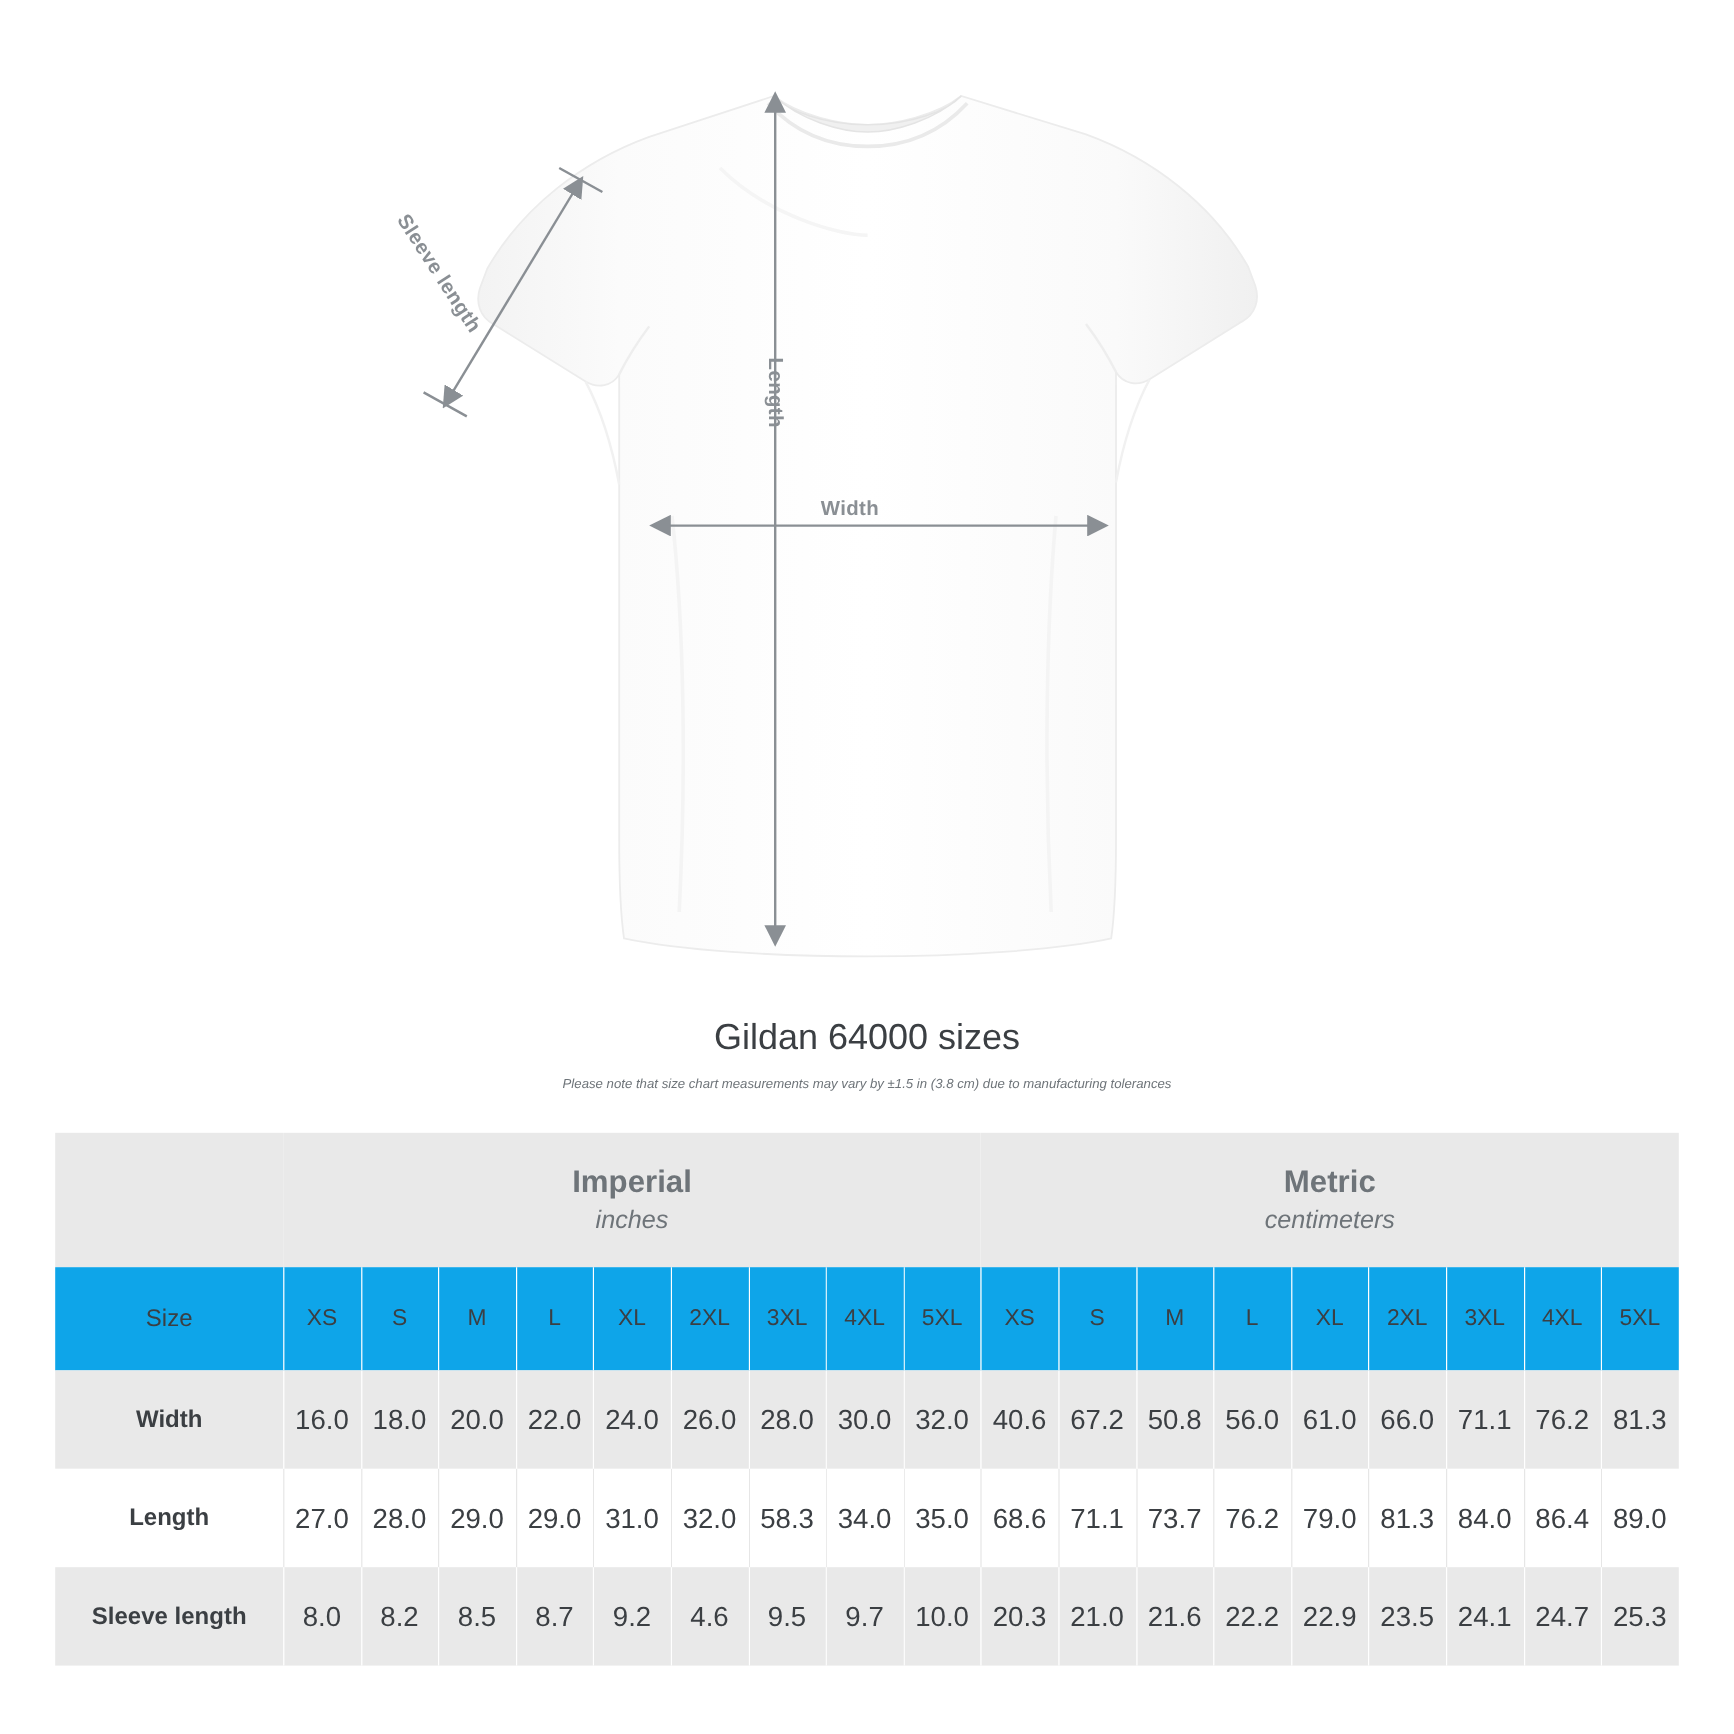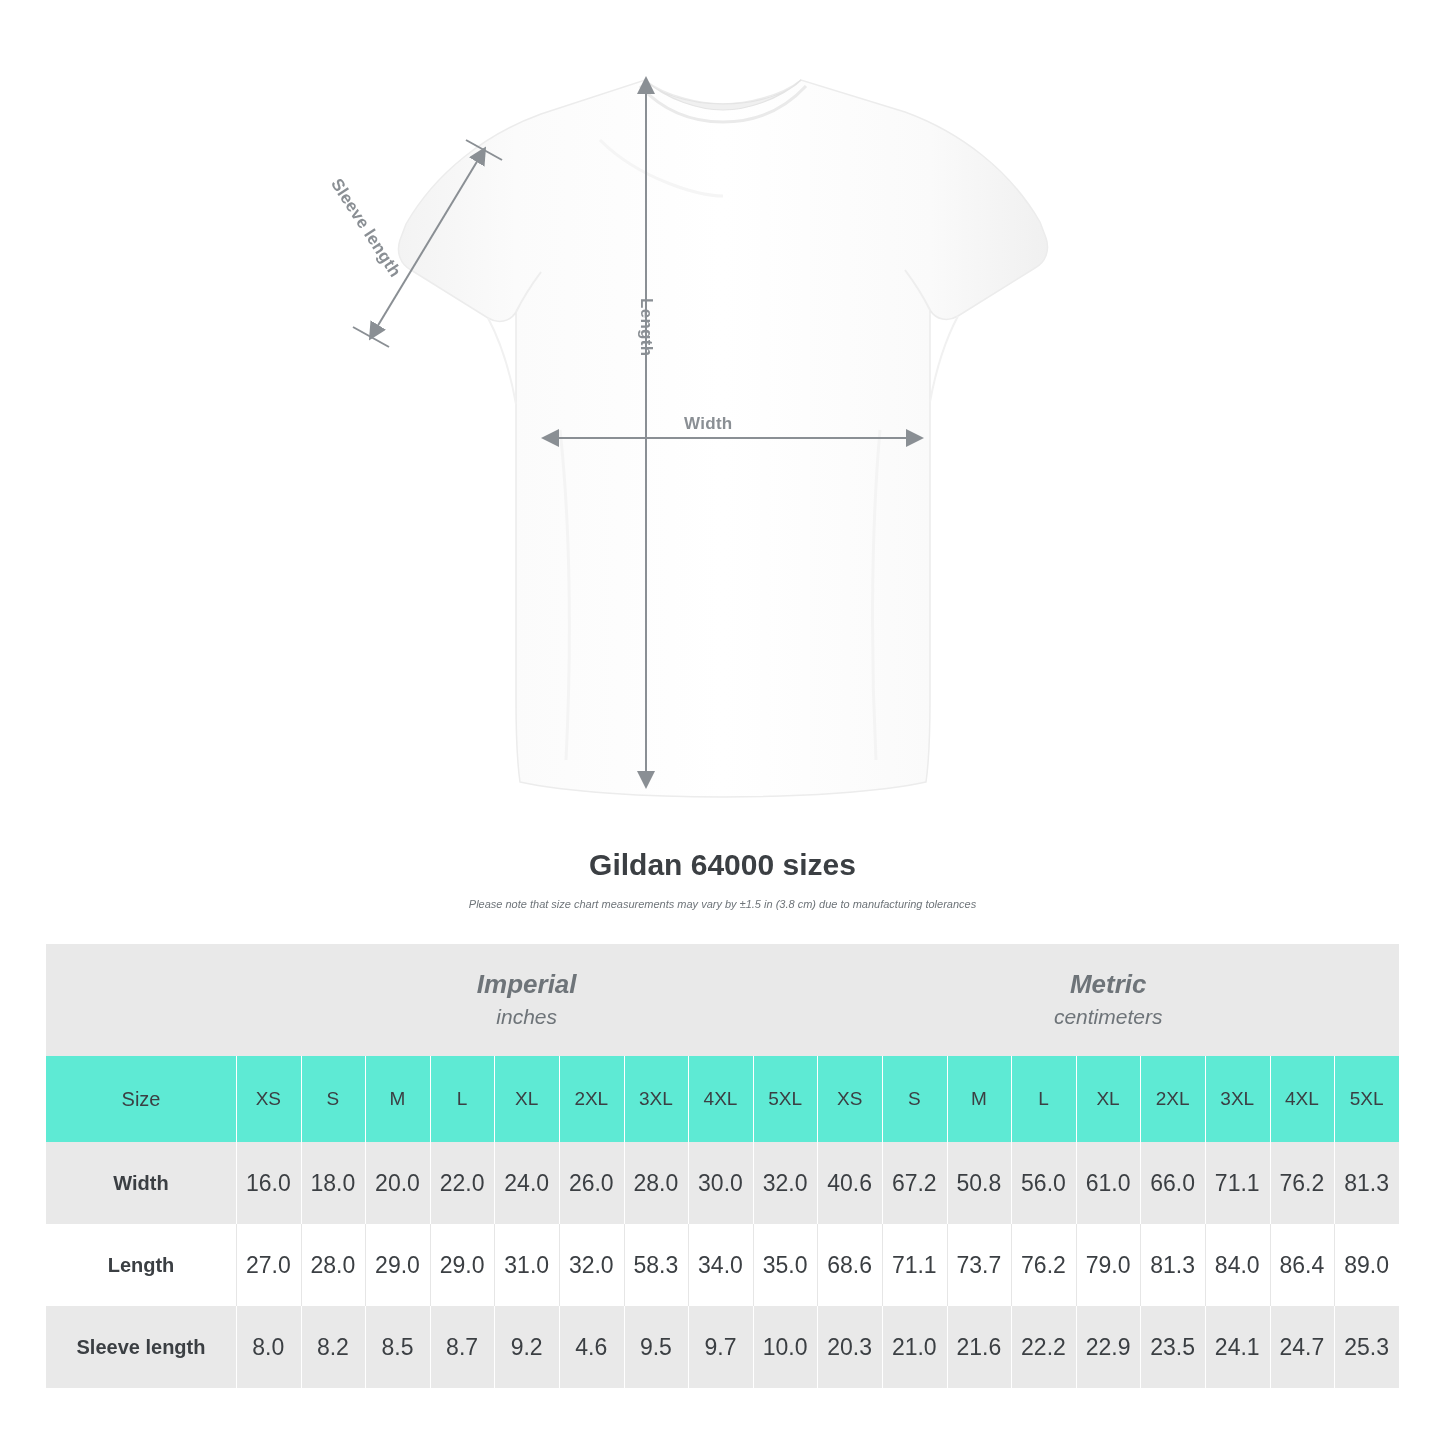--- a/index.html
+++ b/index.html
@@ -61,21 +61,21 @@
     white-space: nowrap;
   }
 
   
   .title-block {
     text-align: center;
     margin-top: 18px;
   }
   .chart-title {
     font-size: 30px;
-    font-weight: bold;
+    font-weight: normal;
     color: #3b3f43;
     margin: 12px;
   }
   .chart-note {
     font-size: 11px;
     font-style: italic;
     color: #6e7479;
     margin-top: 16px;
   }
 
@@ -97,35 +97,34 @@
     padding: 0;
   }
 
   .unit-row td {
     height: 112px;
     background: #e9e9e9;
     vertical-align: middle;
   }
   .unit-name {
     font-size: 26px;
-    font-style: italic;
     font-weight: bold;
     color: #6e7479;
     line-height: 1.05;
   }
   .unit-sub {
     font-size: 21px;
     font-style: italic;
     color: #6e7479;
     margin-top: 7px;
   }
 
   .head-row td {
     height: 86px;
-    background: #5eead4;
+    background: #0ea5e9;
     vertical-align: middle;
     font-size: 19px;
     font-weight: bold;
     color: #3b3f43;
   }
   .head-row td.rowhead {
     font-size: 20px;
   }
 
   .data-row td {

